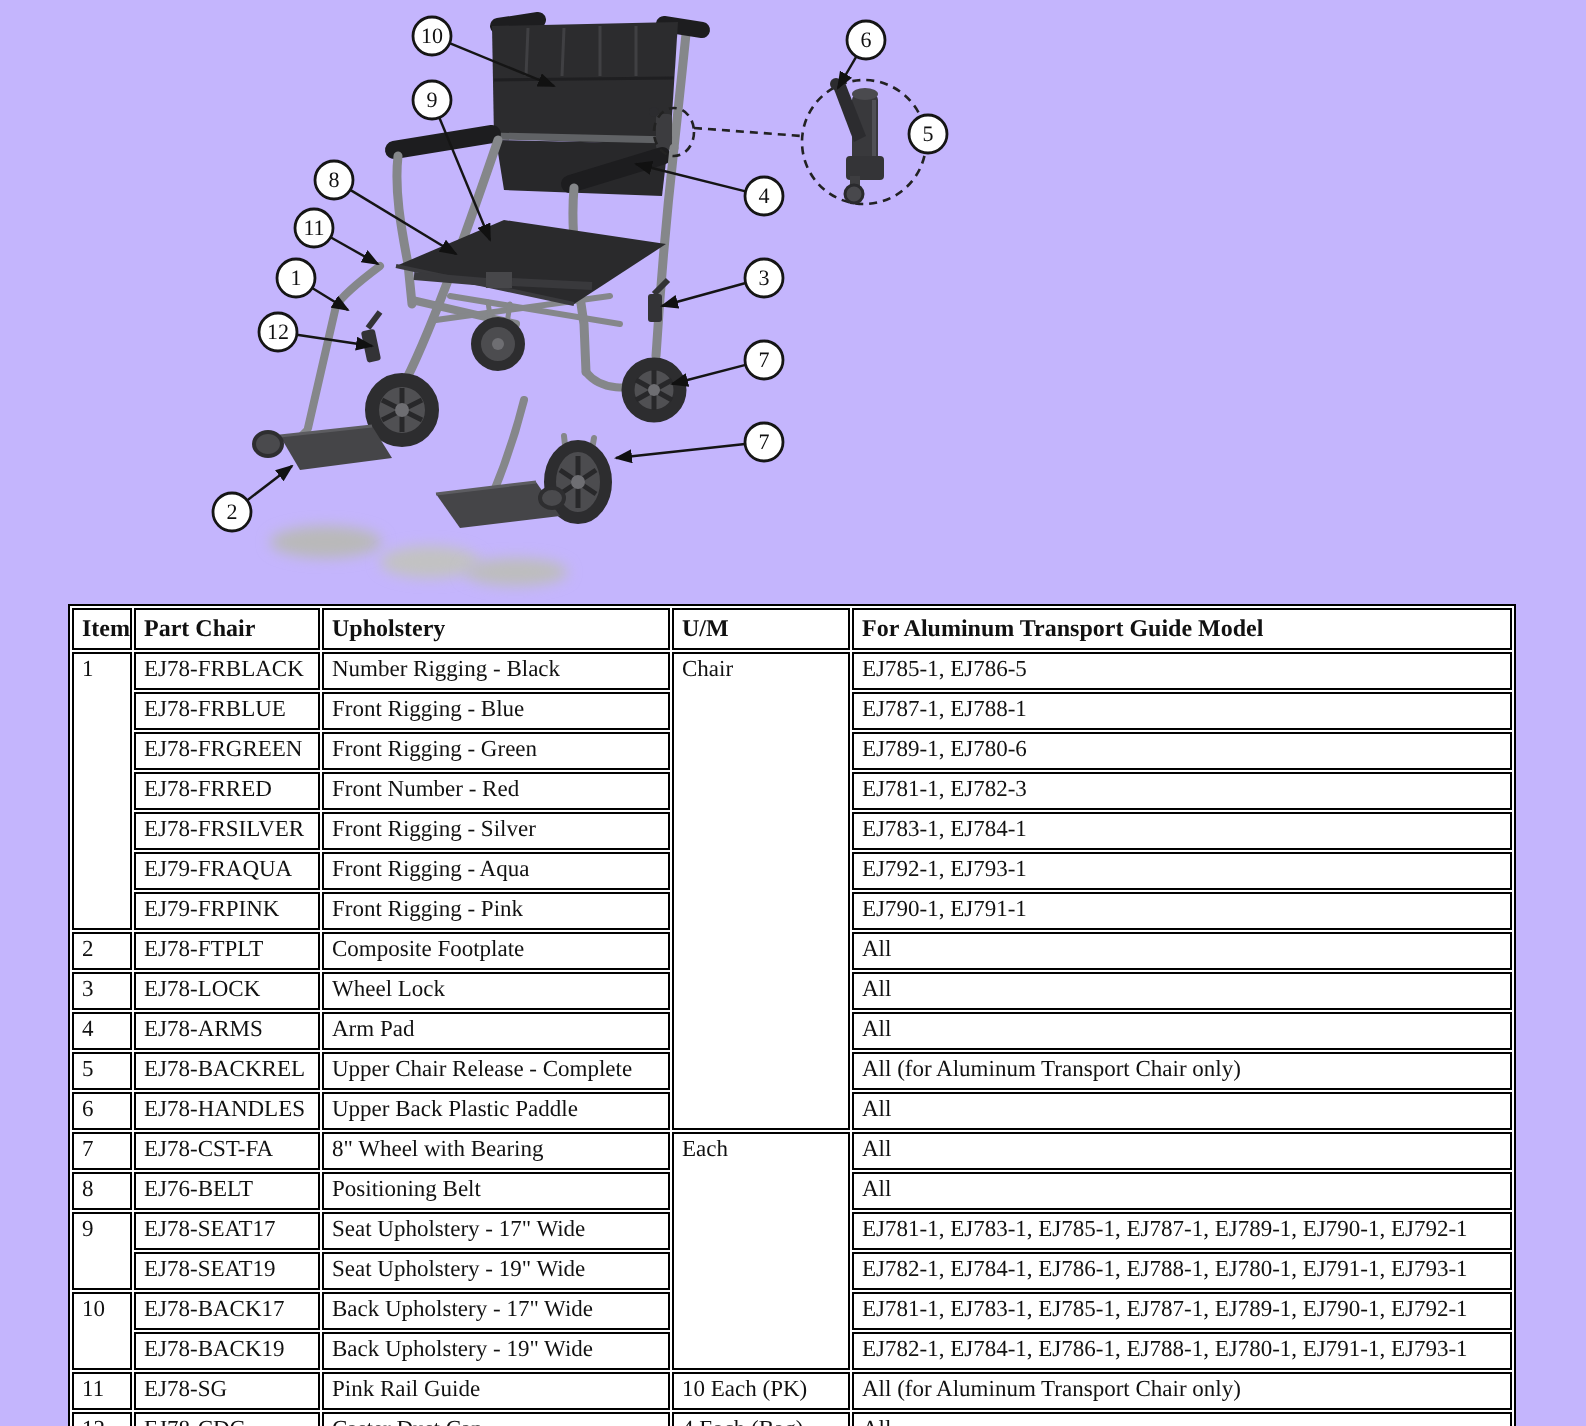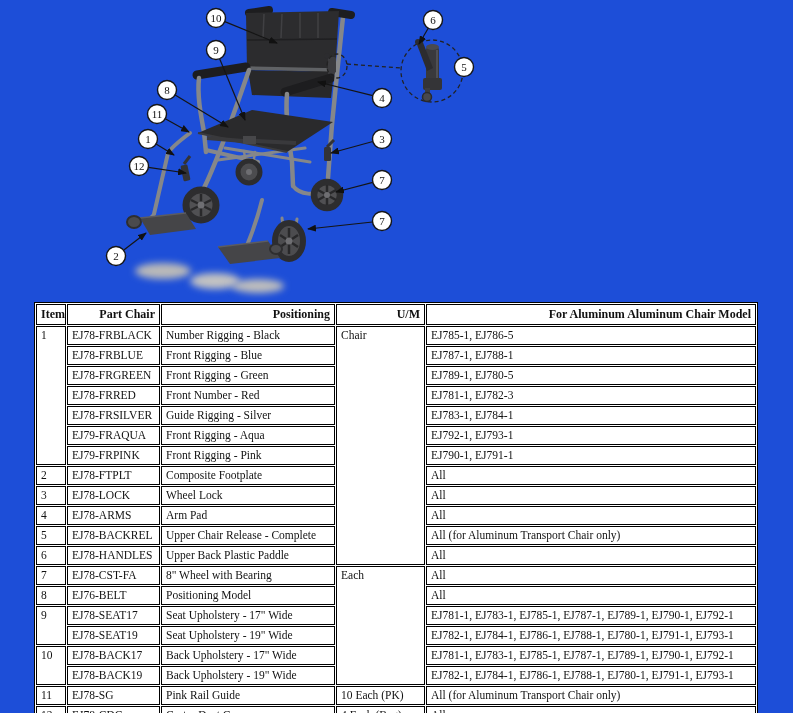--- a/index.html
+++ b/index.html
@@ -1,37 +1,37 @@
 <!DOCTYPE html>
 <html style="--line: #000000; --fabric: #2b2b2d; --frame: #85878a; --pad: #1d1d1f;"><head>
 <meta charset="utf-8">
 <style>
   html,body{margin:0;padding:0;background:#ffffff;}
   .page{
     position:relative;
     width:793px;height:713px;
-    background:#1d4ed8;
+    background:#c4b5fd;
     overflow:hidden;
     font-family:"Liberation Serif", serif;
   }
   #diagram{position:absolute;left:0;top:0;}
   .parts-table{
     position:absolute;
     left:34px;top:302px;
     width:722px;
     border-collapse:separate;
     border-spacing:1px;
     table-layout:fixed;
     border:1px solid var(--line,#000);
     background:#fff;
   }
   .parts-table th{
     border:1px solid var(--line,#000);
     font:bold 12px "Liberation Serif", serif;
-    text-align:right;
+    text-align:left;
     padding:2px 4px;
     height:14px;
     white-space:nowrap;
     overflow:hidden;
     color:#111;
   }
   .parts-table td{
     border:1px solid var(--line,#000);
     font:11.5px/14px "Liberation Serif", serif;
     text-align:left;
@@ -267,51 +267,51 @@
       <col style="width:30px">
         <col style="width:93px">
         <col style="width:174px">
       <col style="width:89px">
         <col style="width:330px">
     </colgroup>
     <thead>
         <tr>
           <th>Item</th>
           <th>Part Chair</th>
-          <th>Positioning</th>
+          <th>Upholstery</th>
           <th>U/M</th>
-          <th>For Aluminum Aluminum Chair Model</th>
+          <th>For Aluminum Transport Guide Model</th>
         </tr>
       </thead>
     <tbody>
         <tr>
           <td rowspan="7">1</td>
           <td>EJ78-FRBLACK</td>
           <td>Number Rigging - Black</td>
           <td rowspan="12">Chair</td>
           <td>EJ785-1, EJ786-5</td>
         </tr>
         <tr>
           <td>EJ78-FRBLUE</td>
           <td>Front Rigging - Blue</td>
           <td>EJ787-1, EJ788-1</td>
         </tr>
         <tr>
           <td>EJ78-FRGREEN</td>
           <td>Front Rigging - Green</td>
-          <td>EJ789-1, EJ780-5</td>
+          <td>EJ789-1, EJ780-6</td>
         </tr>
         <tr>
           <td>EJ78-FRRED</td>
           <td>Front Number - Red</td>
           <td>EJ781-1, EJ782-3</td>
         </tr>
         <tr>
           <td>EJ78-FRSILVER</td>
-          <td>Guide Rigging - Silver</td>
+          <td>Front Rigging - Silver</td>
           <td>EJ783-1, EJ784-1</td>
         </tr>
         <tr>
           <td>EJ79-FRAQUA</td>
           <td>Front Rigging - Aqua</td>
           <td>EJ792-1, EJ793-1</td>
         </tr>
         <tr>
           <td>EJ79-FRPINK</td>
           <td>Front Rigging - Pink</td>
@@ -350,21 +350,21 @@
         <tr>
           <td>7</td>
           <td>EJ78-CST-FA</td>
           <td>8" Wheel with Bearing</td>
           <td rowspan="6">Each</td>
           <td>All</td>
         </tr>
         <tr>
           <td>8</td>
           <td>EJ76-BELT</td>
-          <td>Positioning Model</td>
+          <td>Positioning Belt</td>
           <td>All</td>
         </tr>
         <tr>
           <td rowspan="2">9</td>
           <td>EJ78-SEAT17</td>
           <td>Seat Upholstery - 17" Wide</td>
           <td>EJ781-1, EJ783-1, EJ785-1, EJ787-1, EJ789-1, EJ790-1, EJ792-1</td>
         </tr>
         <tr>
           <td>EJ78-SEAT19</td>

